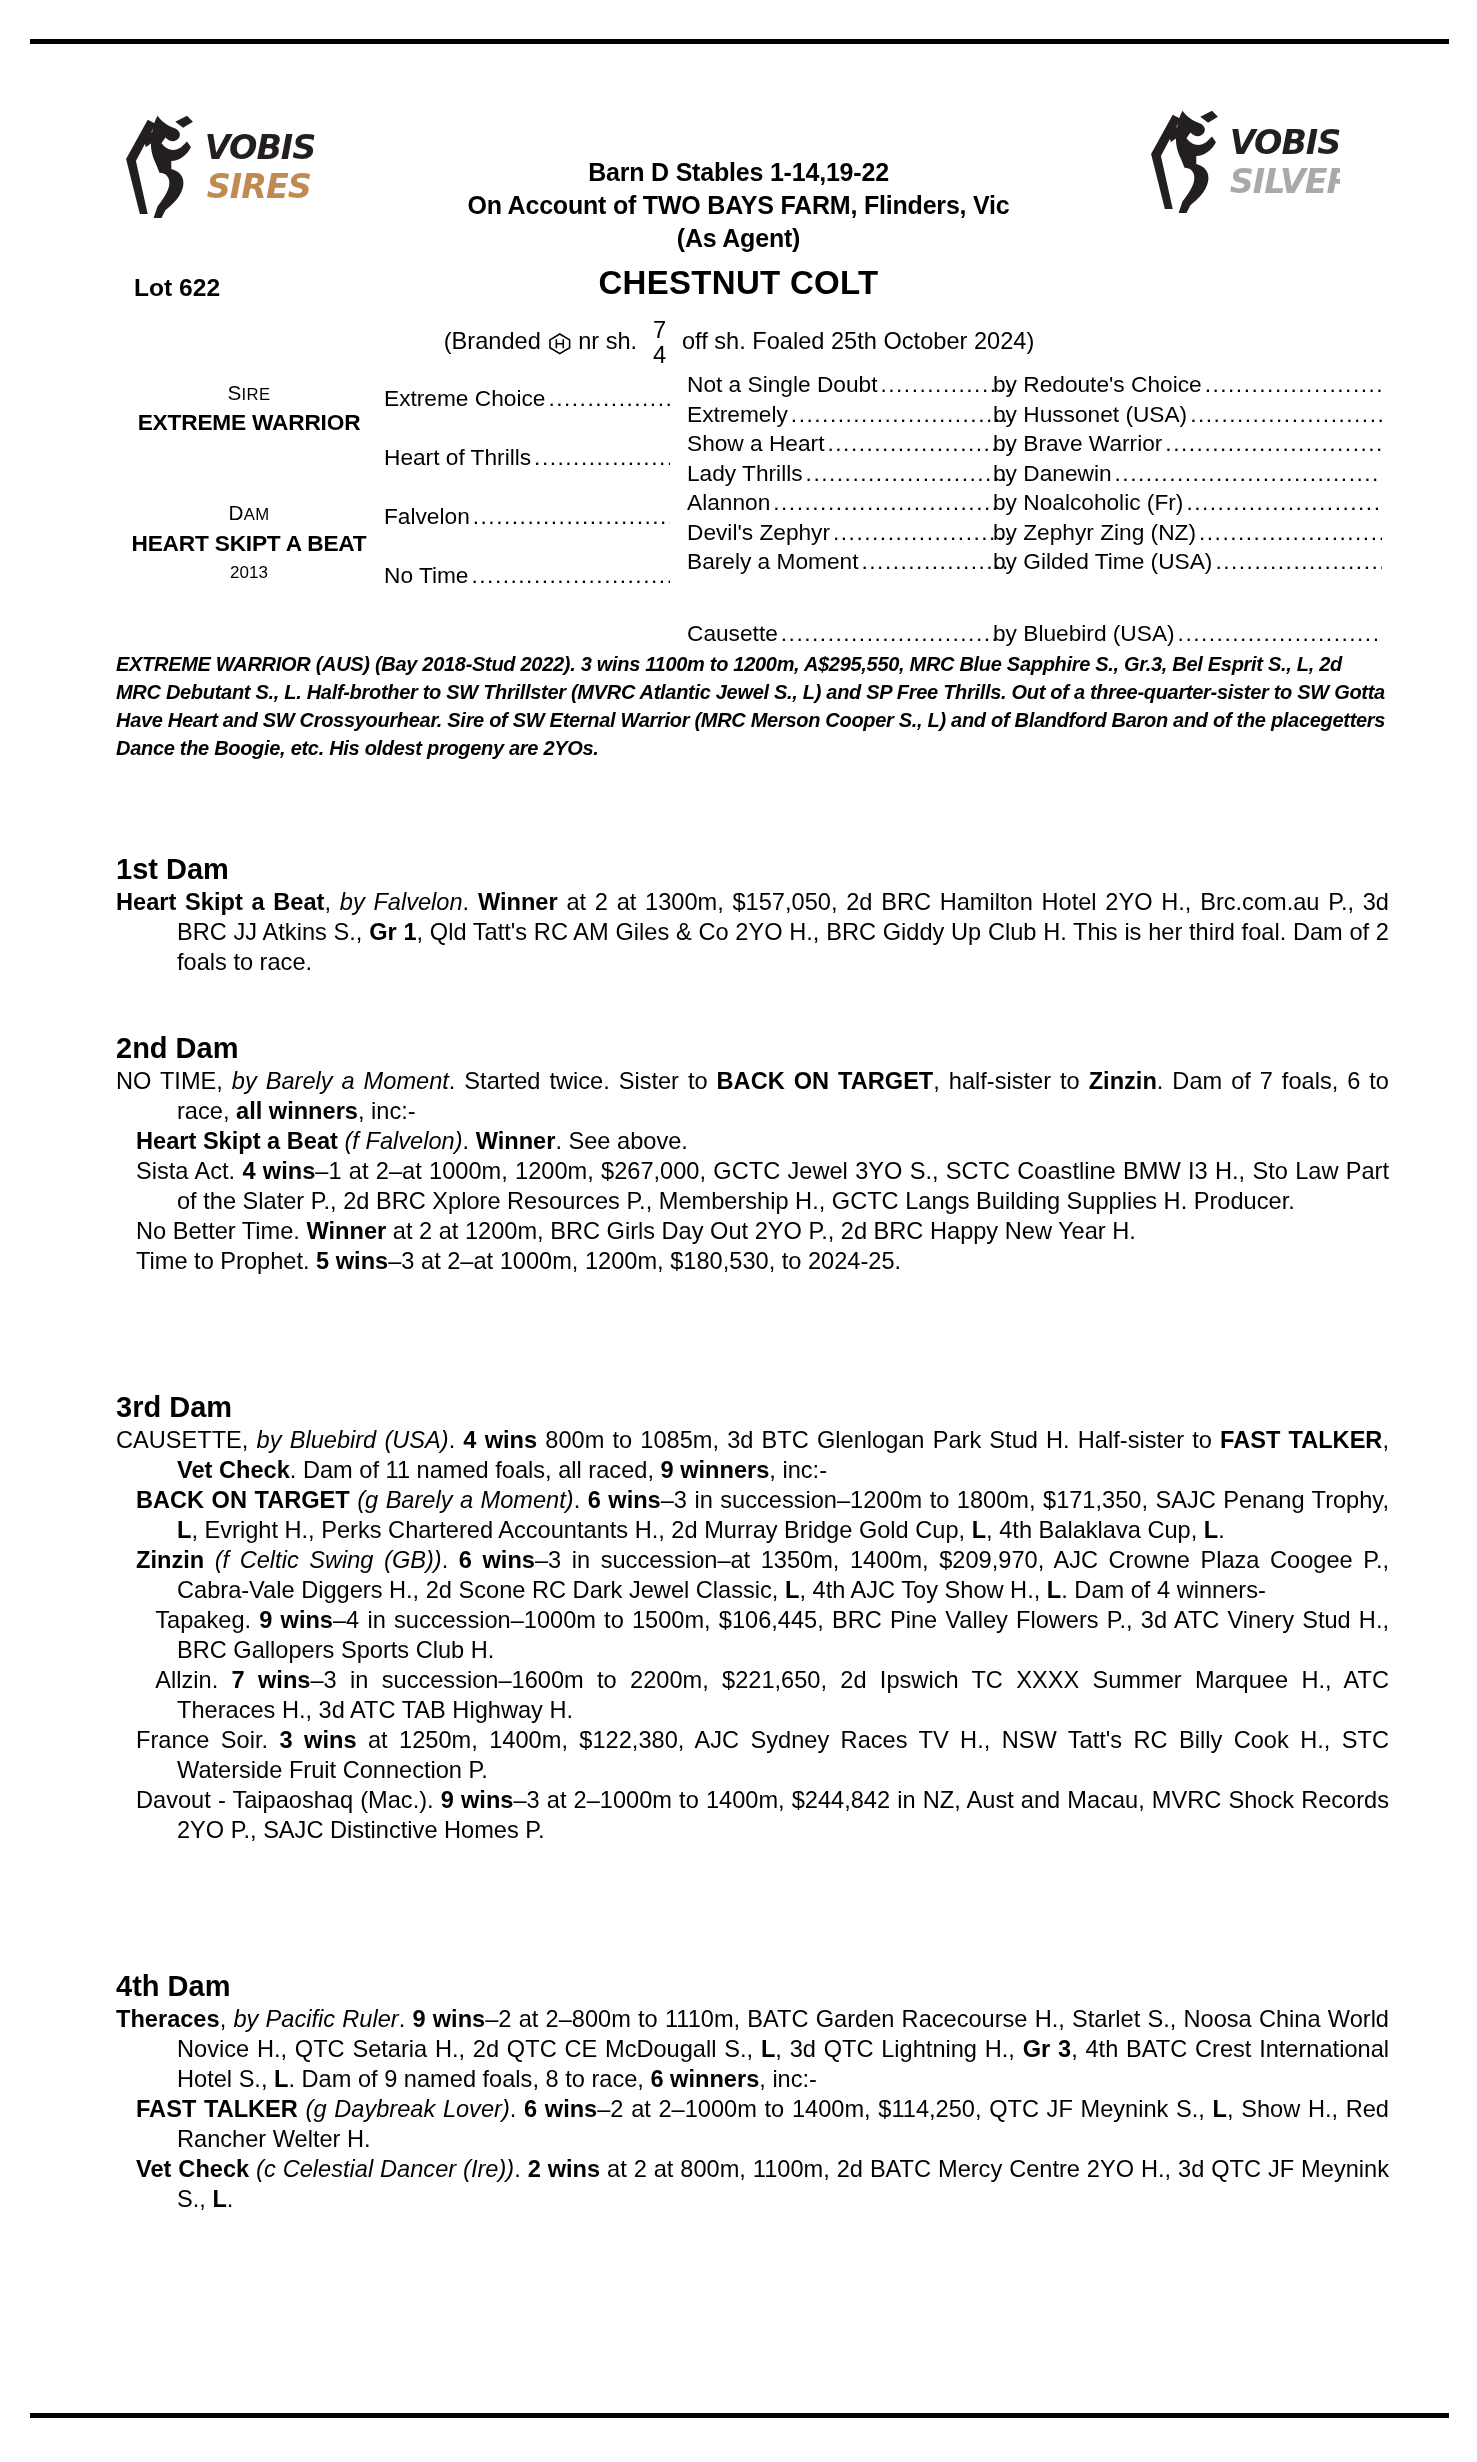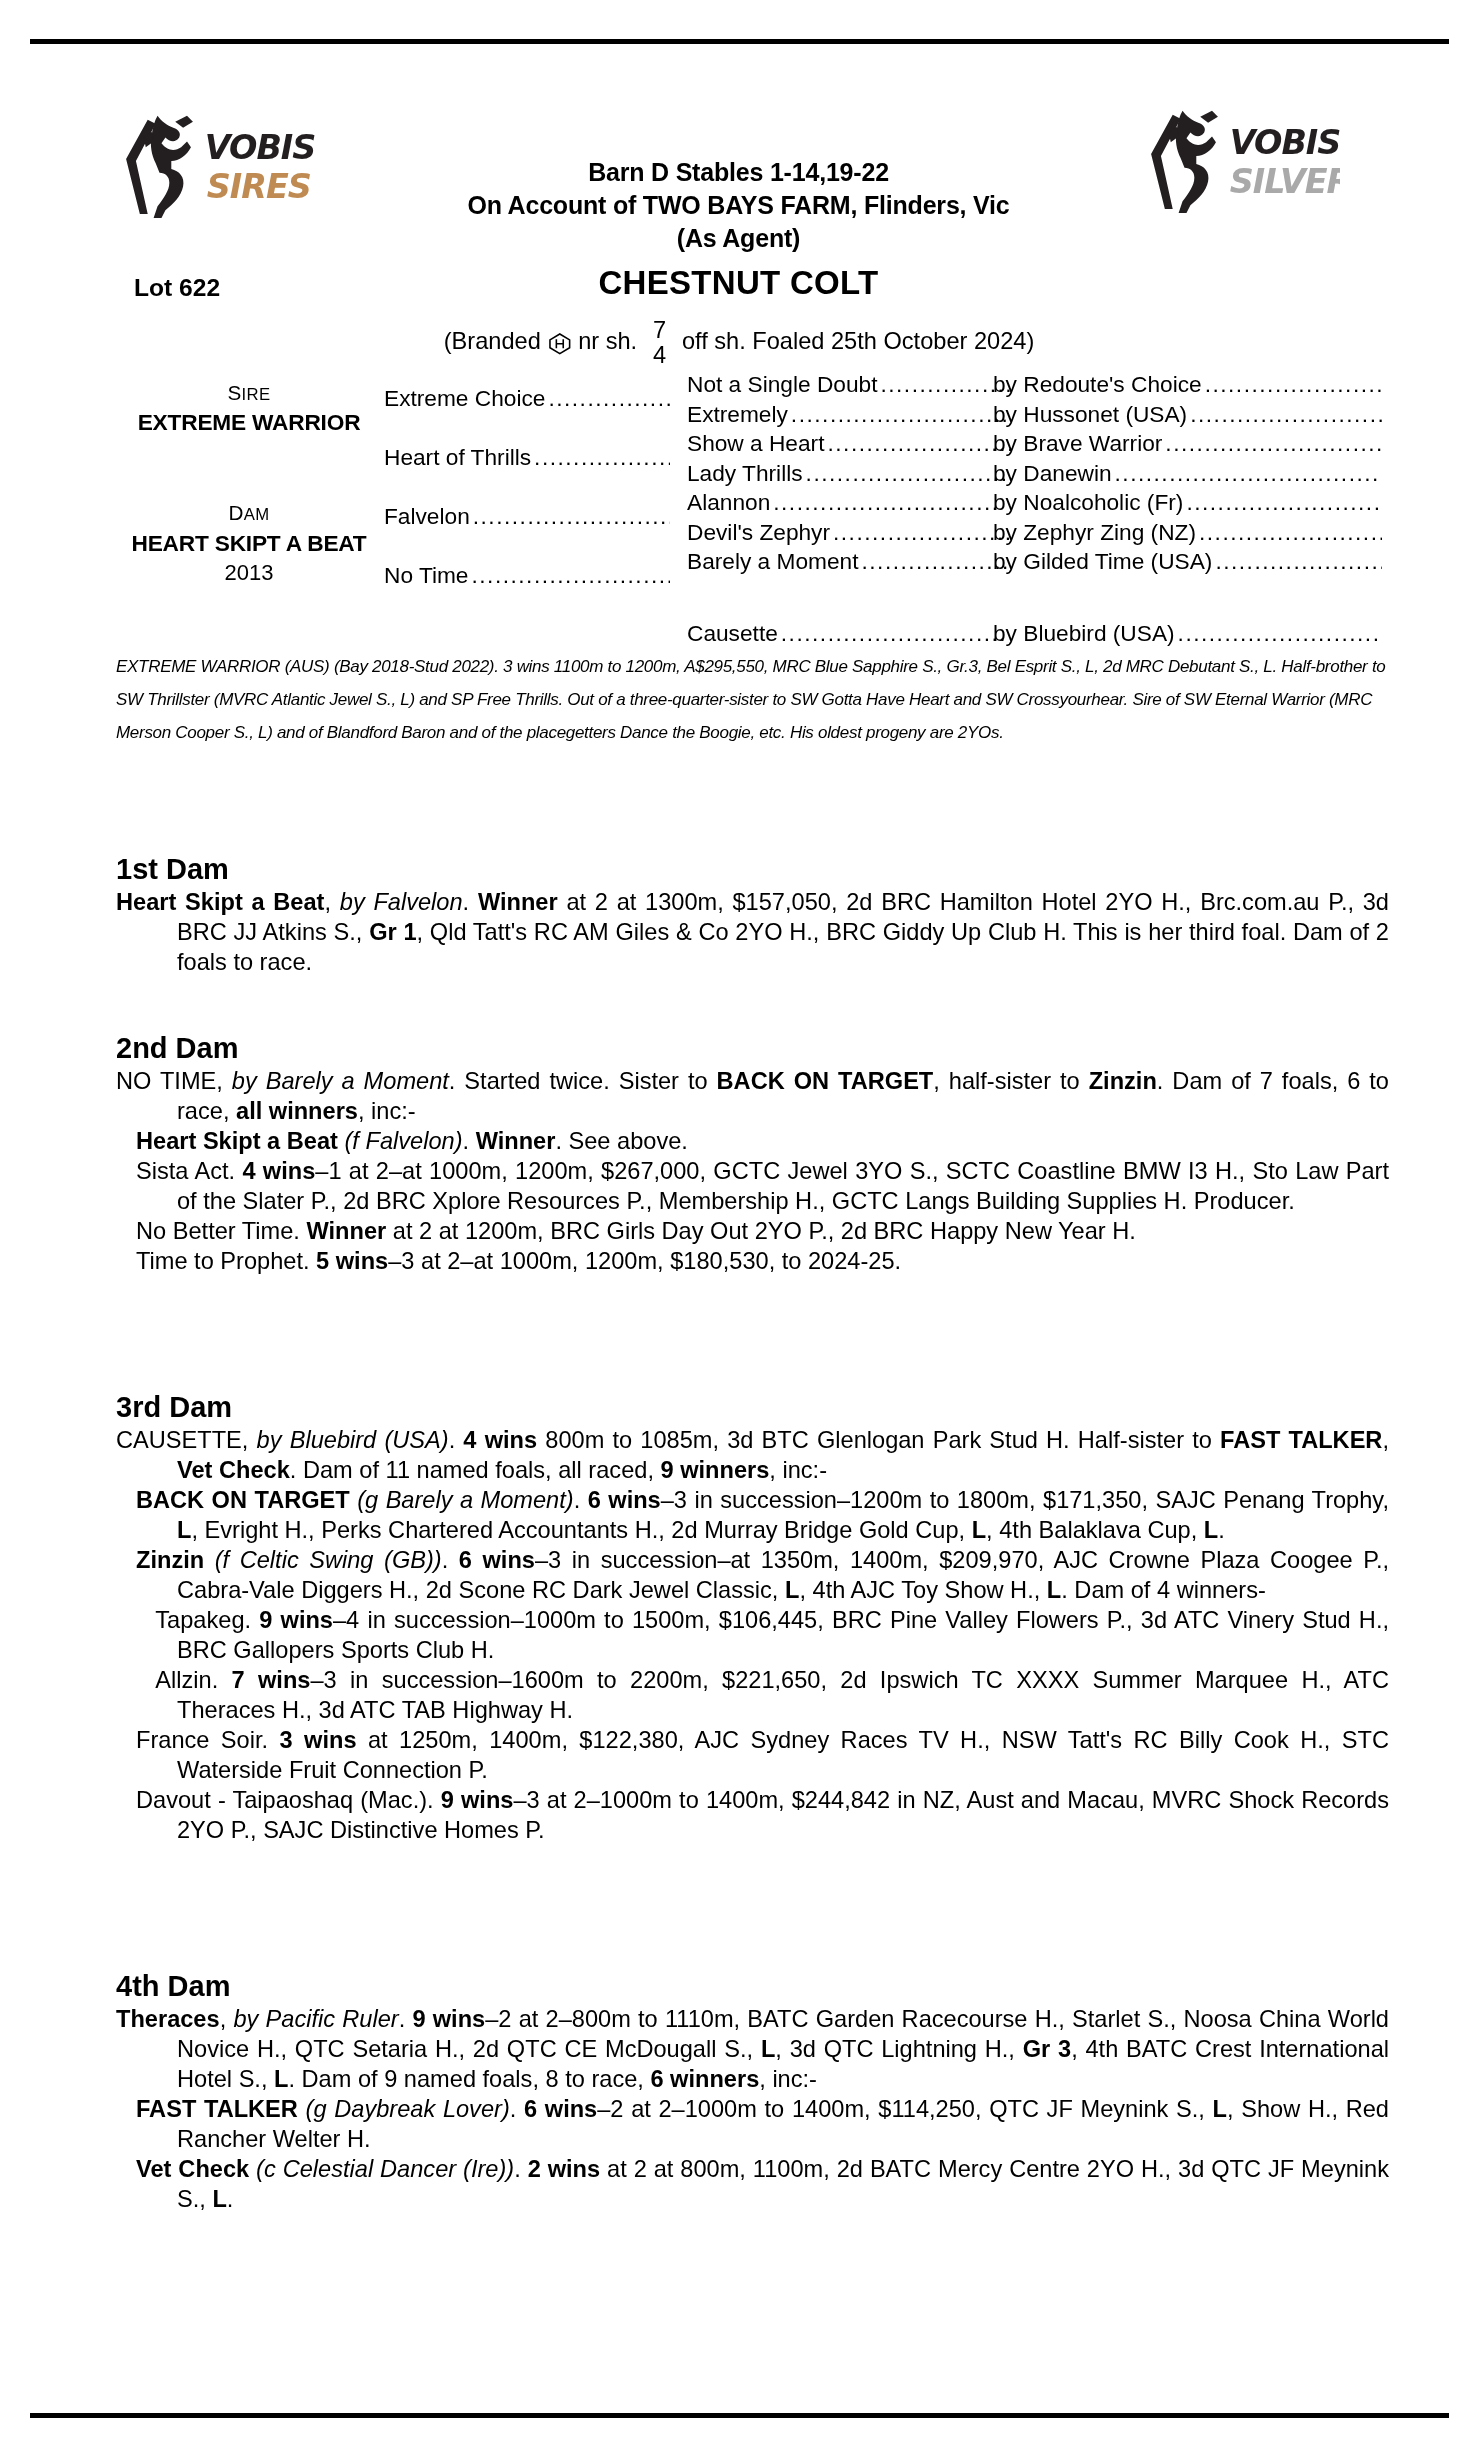--- a/index.html
+++ b/index.html
@@ -134,21 +134,21 @@
     letter-spacing: 0.4px;
     line-height: 26.6px;
   }
   .sd-label .sc { font-size: 16.7px; }
   .sd-name {
     font-weight: bold;
     font-size: 22.7px;
     line-height: 29.6px;
     letter-spacing: -0.2px;
   }
-  .sd-year { font-size: 22px; line-height: 29.6px; }
+  .sd-year { font-size: 17px; line-height: 29.6px; }
 
   .ped-col2 {
     position: absolute;
     left: 268px;
     top: 0;
     width: 286px;
   }
   .g2 {
     position: absolute;
     width: 286px;
@@ -204,24 +204,24 @@
     letter-spacing: 1.5px;
     padding-left: 3px;
   }
 
   
   .sire-summary {
     position: absolute;
     left: 116px;
     top: 650px;
     width: 1271px;
-    font-weight: normal;
+    font-weight: bold;
     font-style: italic;
-    font-size: 17px;
-    line-height: 33px;
+    font-size: 20px;
+    line-height: 28px;
     letter-spacing: -0.3px;
   }
 
   
   .section { position: absolute; left: 116px; width: 1273px; }
   .sec-head {
     font-weight: bold;
     font-size: 29px;
     line-height: 32.5px;
     margin-bottom: 1px;

